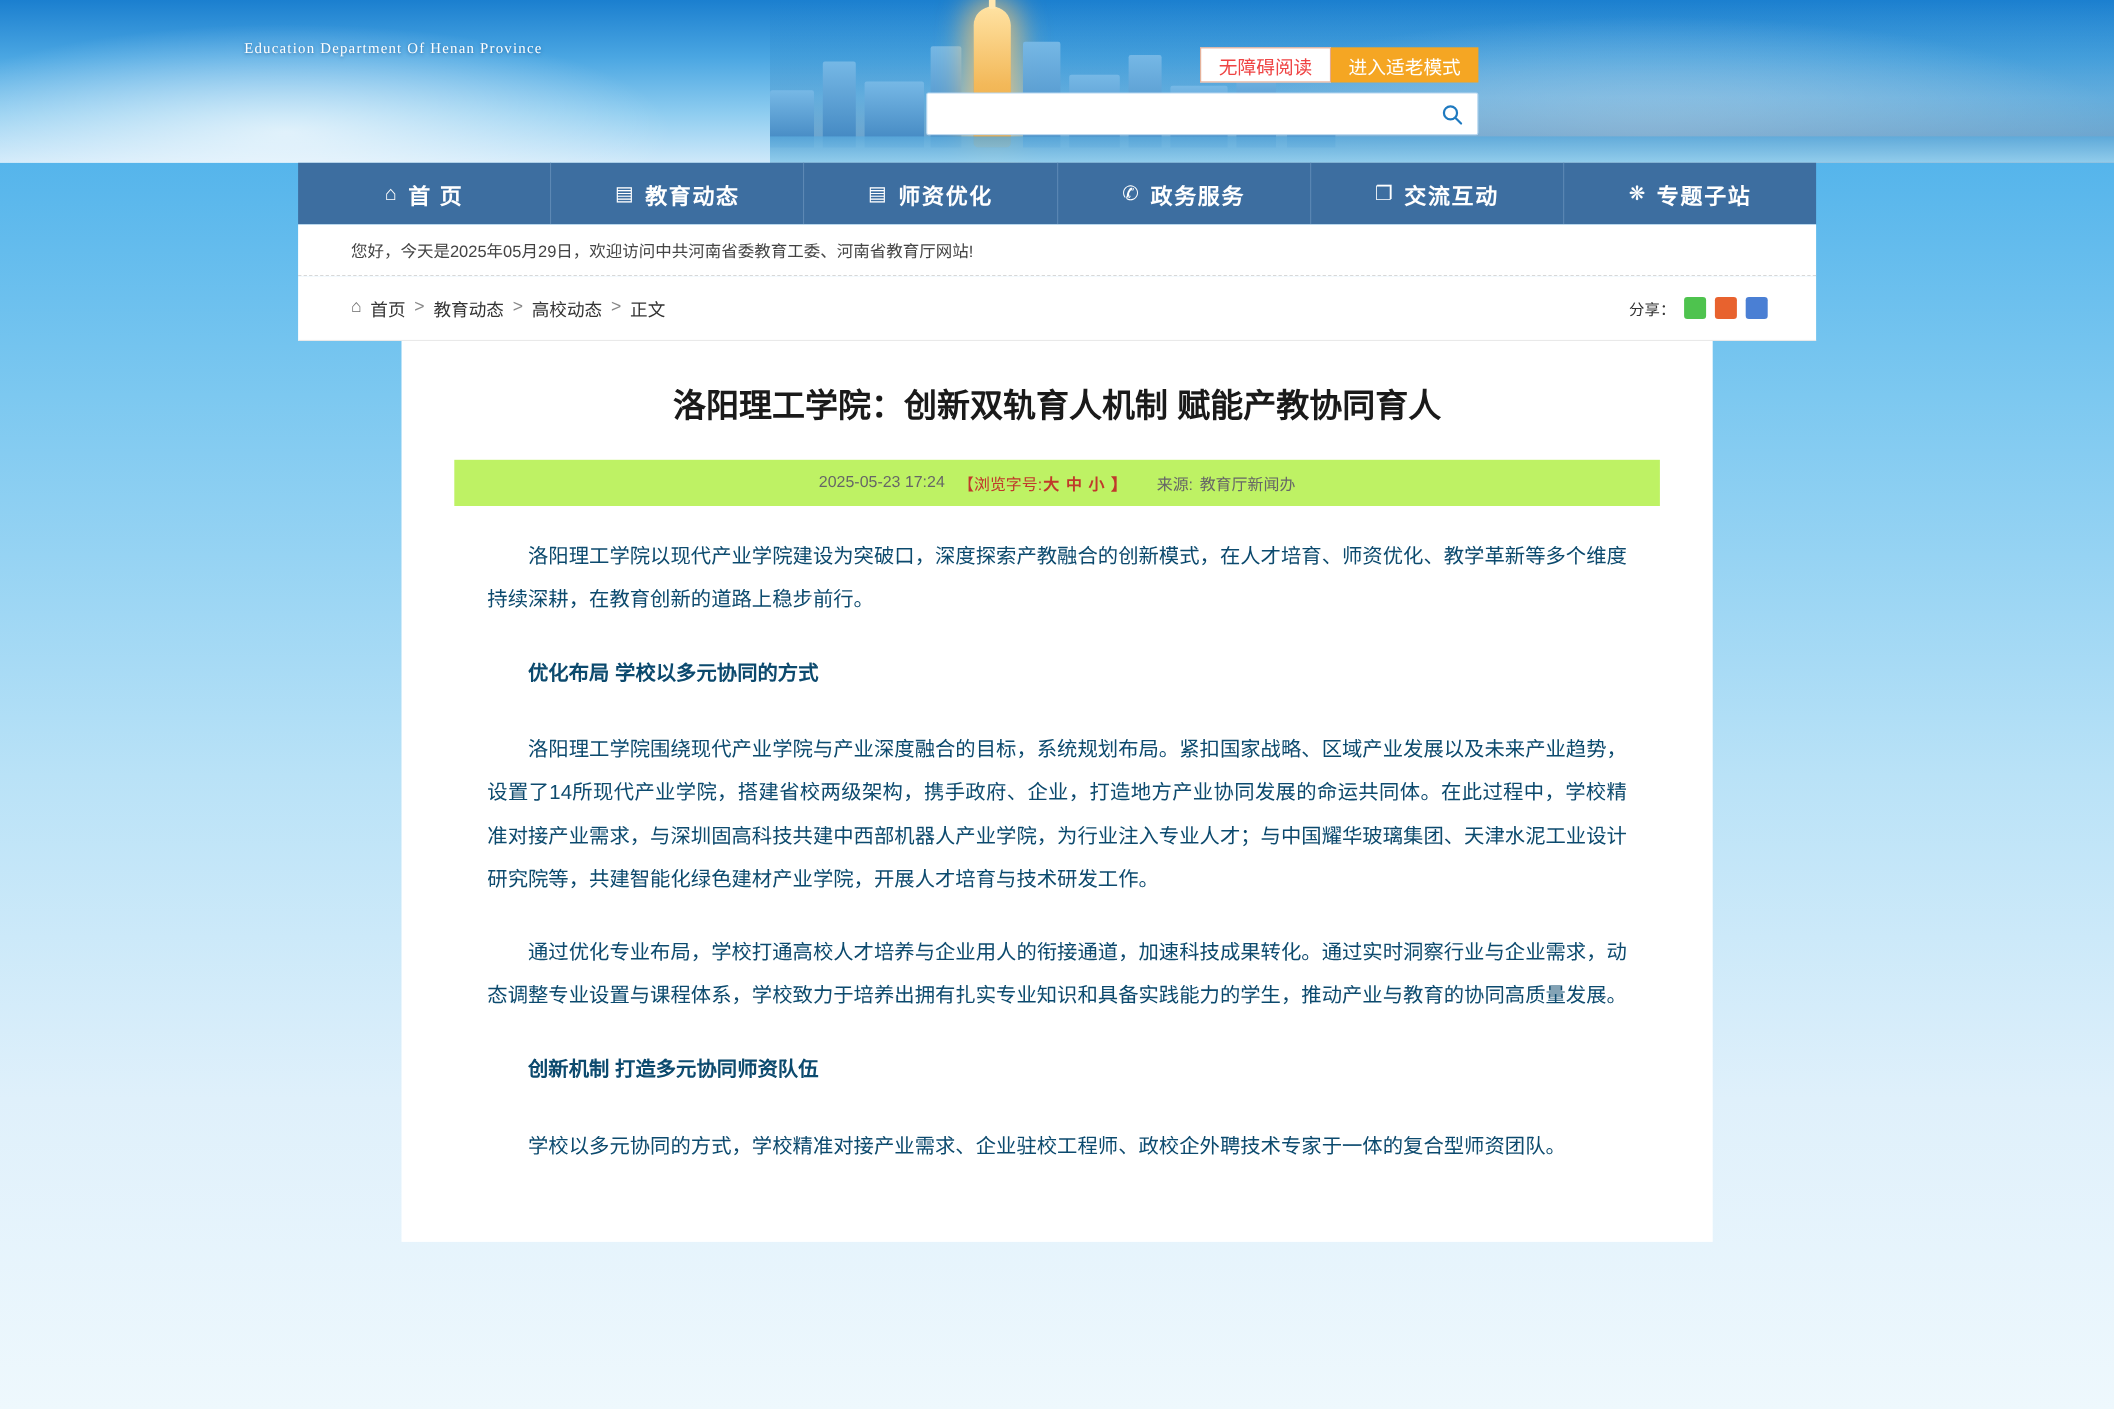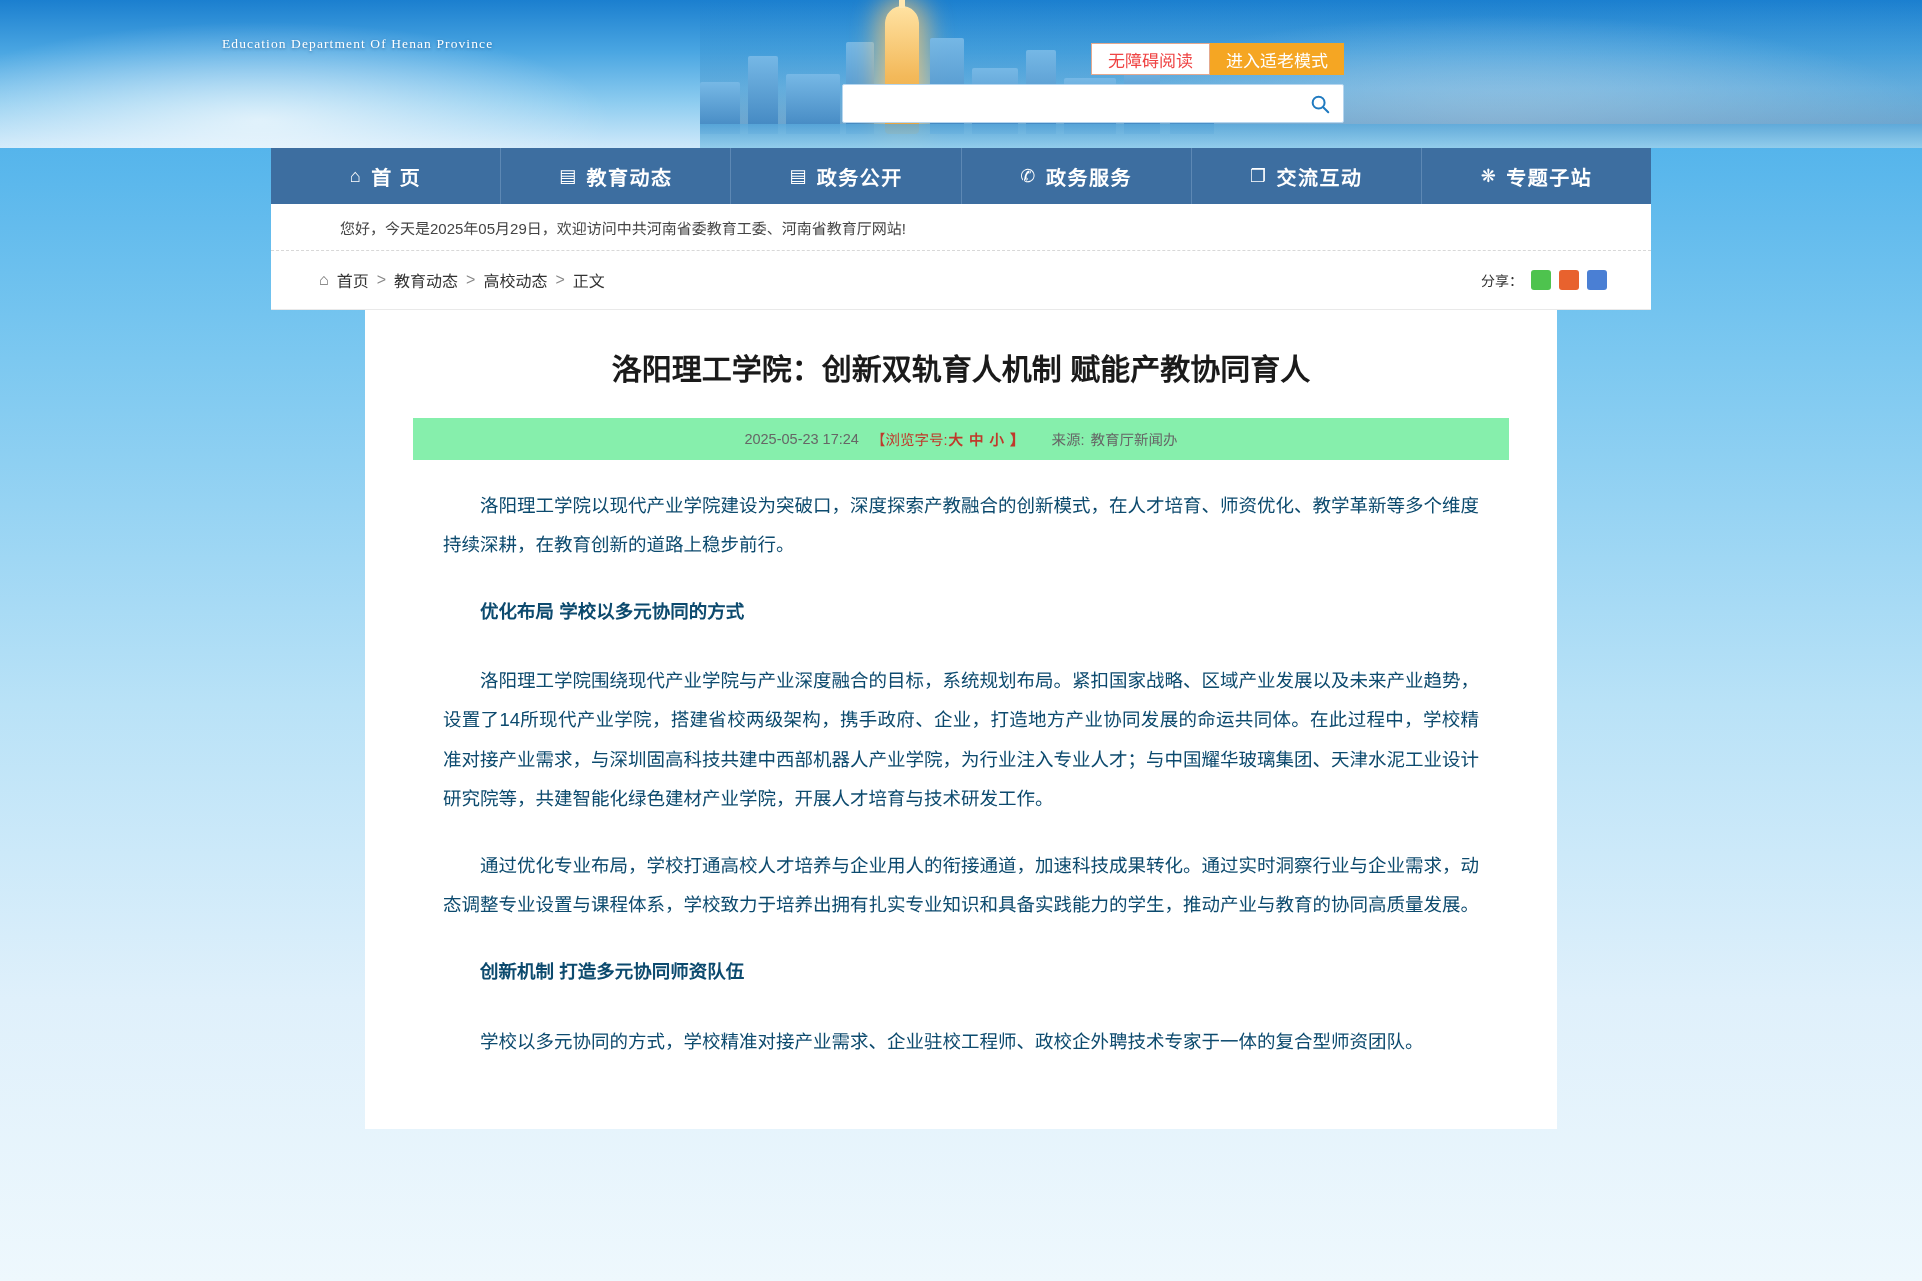--- a/index.html
+++ b/index.html
@@ -185,21 +185,20 @@
     height: 46px;
     display: flex;
     align-items: center;
     position: relative;
     z-index: 3;
   }
   .greeting span {
     padding-left: 48px;
     font-size: 15px;
     color: #444;
-    margin-left: 21px;
   }
 
   
   .crumb-wrap {
     width: 1380px;
     margin: 0 auto;
     background: #fff;
     height: 58px;
     display: flex;
     align-items: center;
@@ -249,21 +248,21 @@
   .article-title {
     text-align: center;
     font-size: 30px;
     font-weight: bold;
     color: #1a1a1a;
     padding: 38px 90px 26px 90px;
     line-height: 1.45;
   }
   .meta {
     margin: 0 48px;
-    background: #86efac;
+    background: #bef264;
     height: 42px;
     display: flex;
     align-items: center;
     justify-content: center;
     font-size: 14.5px;
     color: #666;
   }
   .meta .fontsize-label { color: #c0392b; margin-left: 12px; }
   .meta .sizes { color: #c0392b; font-weight: bold; }
   .meta .sizes span { cursor: pointer; margin: 0 1px; }
@@ -323,21 +322,21 @@
   <div class="nav-item">
     <span class="nav-ico">⌂</span>
     <span>首 页</span>
   </div>
   <div class="nav-item">
     <span class="nav-ico">▤</span>
     <span>教育动态</span>
   </div>
   <div class="nav-item">
     <span class="nav-ico">▤</span>
-    <span>政务公开</span>
+    <span>师资优化</span>
   </div>
   <div class="nav-item">
     <span class="nav-ico">✆</span>
     <span>政务服务</span>
   </div>
   <div class="nav-item">
     <span class="nav-ico">❐</span>
     <span>交流互动</span>
   </div>
   <div class="nav-item">

